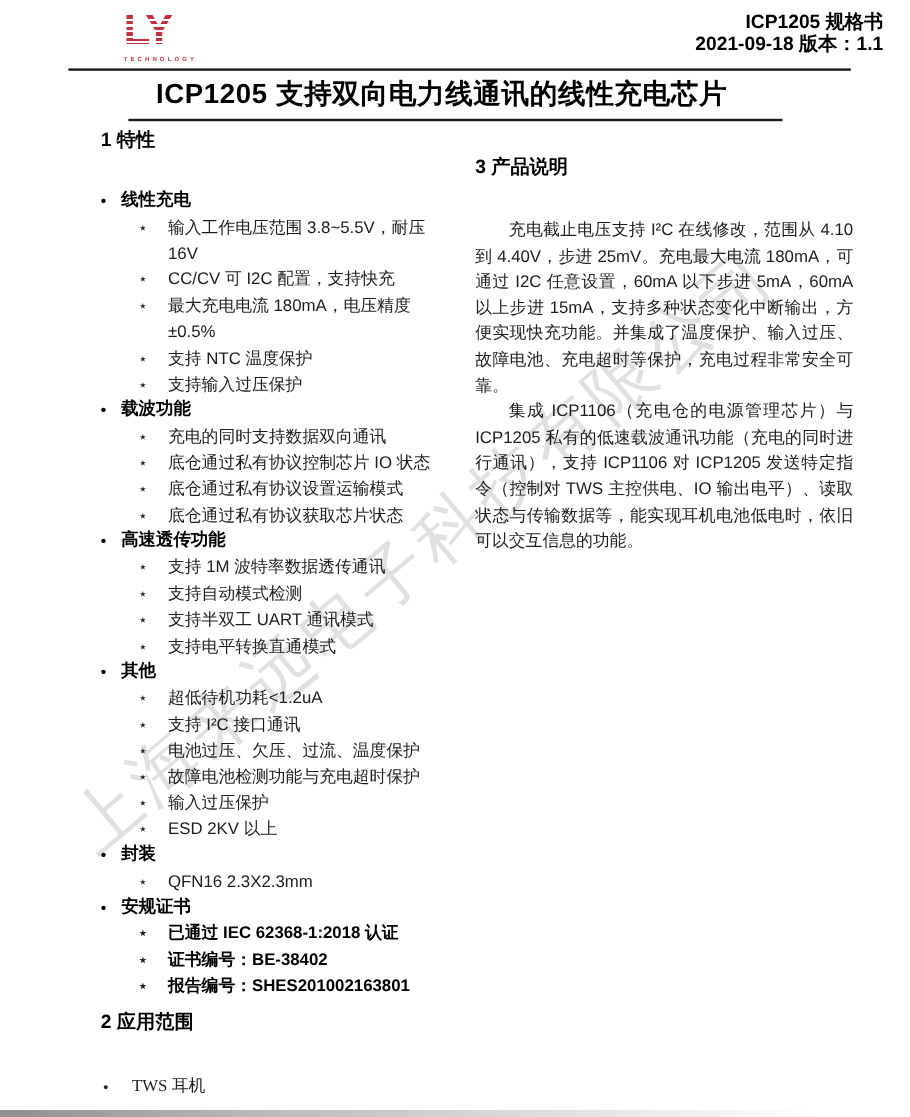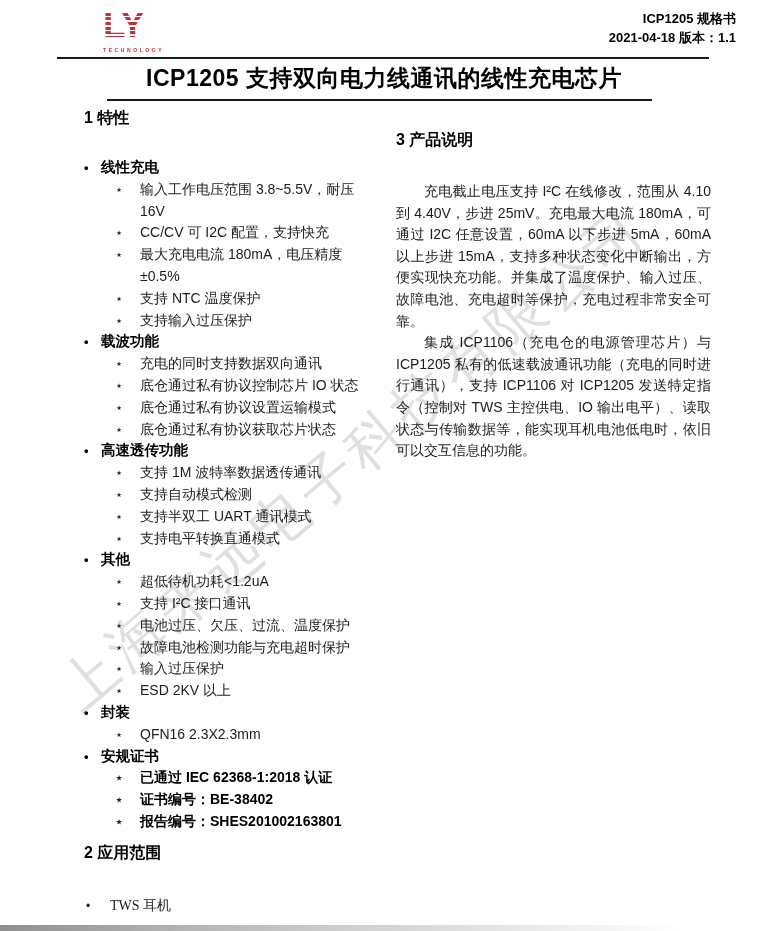--- a/index.html
+++ b/index.html
@@ -17,27 +17,27 @@
     position:absolute;left:-2px;top:2px;width:70px;height:40px;
     background:repeating-linear-gradient(to bottom,transparent 0 3px,#fff 3px 4.7px);
     pointer-events:none;
   }
   .logo-sub{
     position:absolute;left:0;top:41px;font-size:5px;letter-spacing:2.6px;
     color:#c5303c;font-weight:bold;white-space:nowrap;
   }
   .doc-ref{
     position:absolute;right:22px;top:9px;text-align:right;
-    font-size:13px;font-weight:bold;line-height:19px;color:#000;
+    font-size:16px;font-weight:bold;line-height:19px;color:#000;
   }
   .header-rule{position:absolute;left:57px;top:57px;width:652px;height:2px;background:#1a1a1a;}
   
   .doc-title{
     position:absolute;left:0;top:63px;width:736px;text-align:center;
-    font-size:23px;font-weight:bold;letter-spacing:0.5px;color:#000;margin-left:16px;
+    font-size:23px;font-weight:bold;letter-spacing:0.5px;color:#000;
   }
   .title-underline{position:absolute;left:107px;top:99px;width:545px;height:2px;background:#1a1a1a;}
   
   .watermark{
     position:absolute;left:68px;top:660px;z-index:0;
     transform:rotate(-40deg);transform-origin:0 50%;
     font-size:57px;letter-spacing:5px;white-space:nowrap;
     color:#c3c3c3;opacity:.5;font-weight:normal;pointer-events:none;
   }
   .content{position:relative;z-index:1;}
@@ -86,21 +86,21 @@
   <div class="content">
 
     <div class="logo">
       <div class="logo-ly">LY</div>
       <div class="logo-stripes"></div>
       <div class="logo-sub">TECHNOLOGY</div>
     </div>
 
     <div class="doc-ref">
       <div>ICP1205 规格书</div>
-      <div>2021-04-18 版本：1.1</div>
+      <div>2021-09-18 版本：1.1</div>
     </div>
 
     <div class="header-rule"></div>
 
     <div class="doc-title">ICP1205 支持双向电力线通讯的线性充电芯片</div>
     <div class="title-underline"></div>
 
     <div class="features">
       <h2 class="sec-heading">1 特性</h2>
       <div id="features-list">

